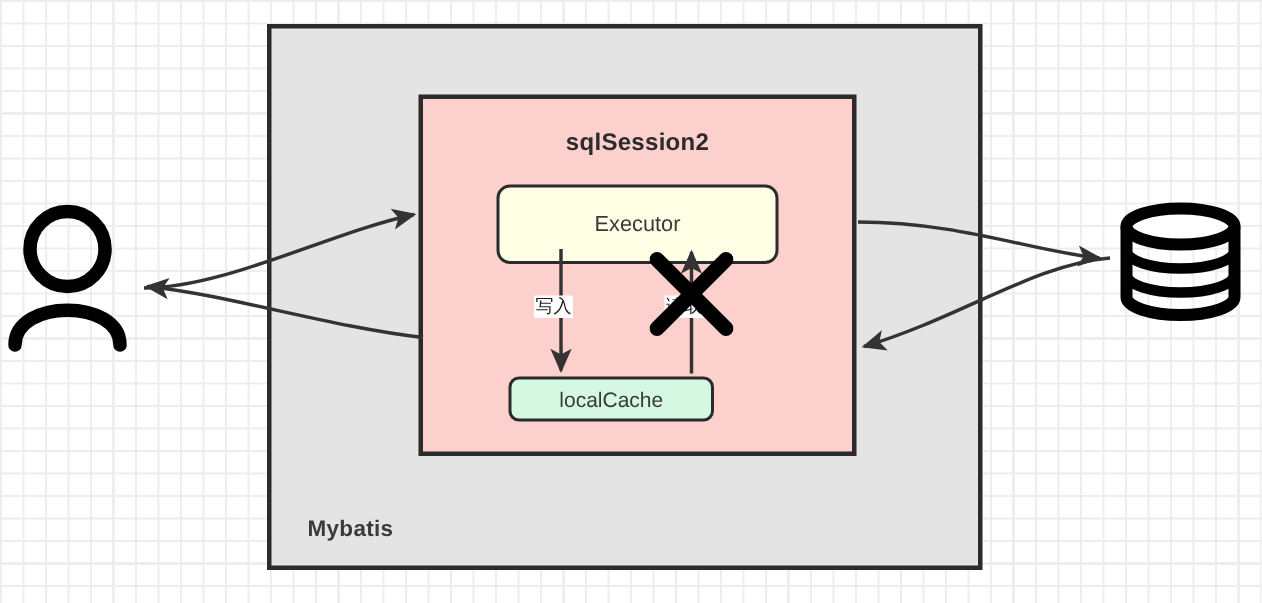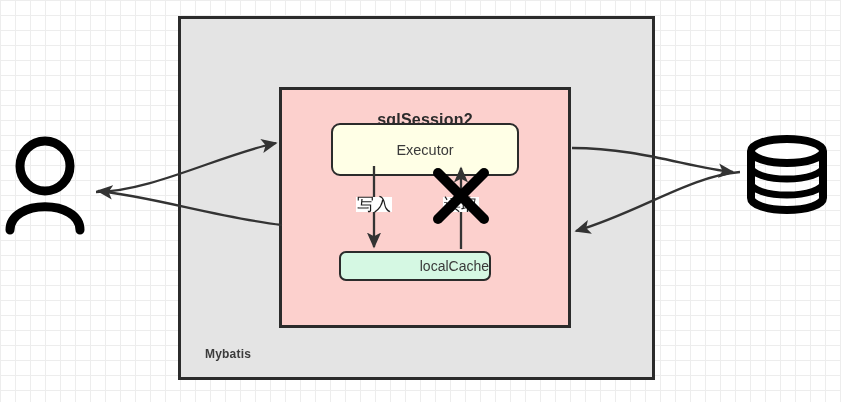--- a/index.html
+++ b/index.html
@@ -41,33 +41,32 @@
     top: 16px;
     width: 477px;
     height: 364px;
     background: #e4e4e4;
     border: 3px solid #2b2b2b;
   }
   #mybatis-label {
     position: absolute;
     left: 24px;
     bottom: 16px;
-    font-size: 12px;
+    font-size: 15px;
     font-weight: bold;
     color: #3b3b3b;
     letter-spacing: .2px;
   }
   #sqlsession-box {
     left: 279px;
     top: 63px;
     width: 292px;
     height: 241px;
     background: #fcd0cd;
     border: 3px solid #2b2b2b;
-    margin-top: 24px;
   }
   #sqlsession-title {
     position: absolute;
     left: 0;
     top: 21px;
     width: 100%;
     text-align: center;
     font-size: 16px;
     font-weight: bold;
     color: #2b2b2b;
@@ -85,38 +84,38 @@
     align-items: center;
     justify-content: center;
   }
   #executor-box .node-label {
     font-size: 14.5px;
     color: #3a3a3a;
   }
   #localcache-box {
     left: 339px;
     top: 251px;
-    width: 152px;
+    width: 137px;
     height: 30px;
     background: #d5f8e3;
     border: 2.5px solid #2b2b2b;
     border-radius: 7px;
     display: flex;
     align-items: center;
-    justify-content: flex-end;
+    justify-content: center;
   }
   #localcache-box .node-label {
     font-size: 14px;
     color: #3a3a3a;
   }
   .edge-label {
     position: absolute;
     background: #ffffff;
     color: #1d1d1d;
-    font-size: 17px;
+    font-size: 12px;
     line-height: 15px;
     padding: 0 1px;
     white-space: nowrap;
   }
   #label-write {
     left: 356px;
     top: 197px;
   }
   #label-read {
     left: 443px;

